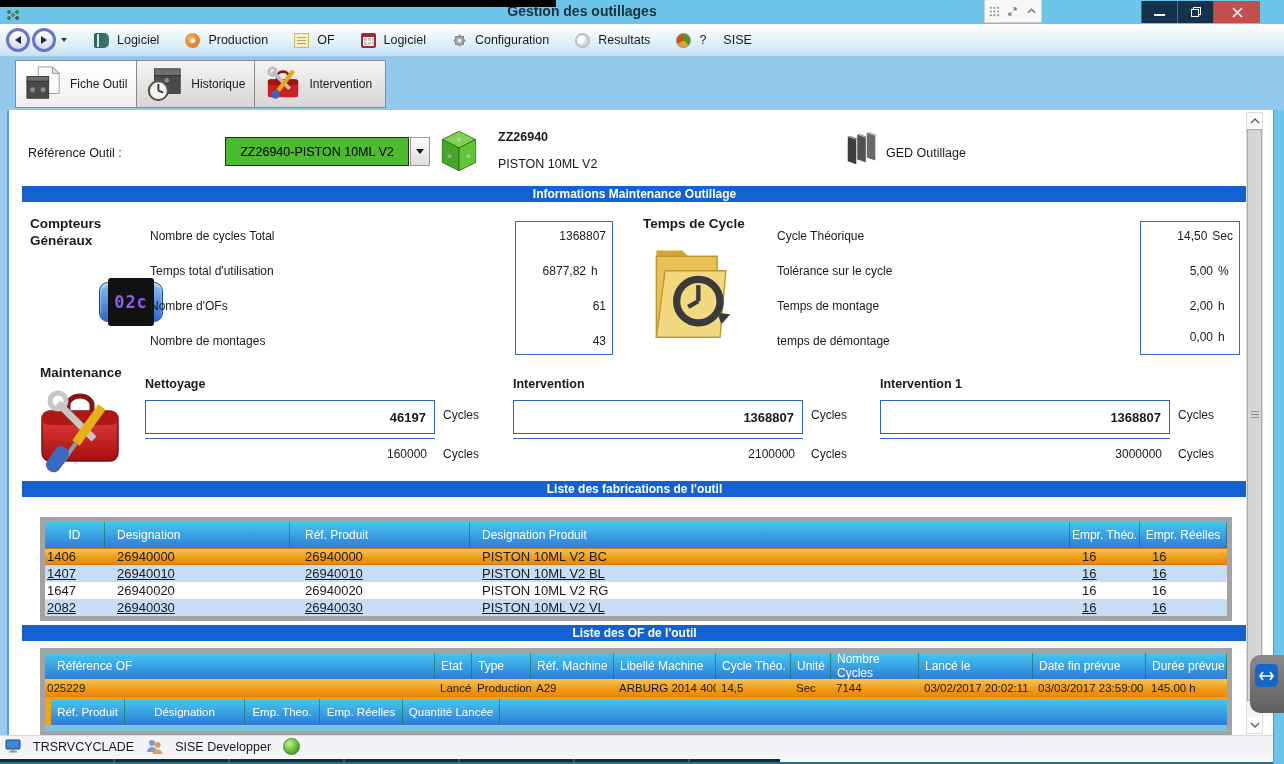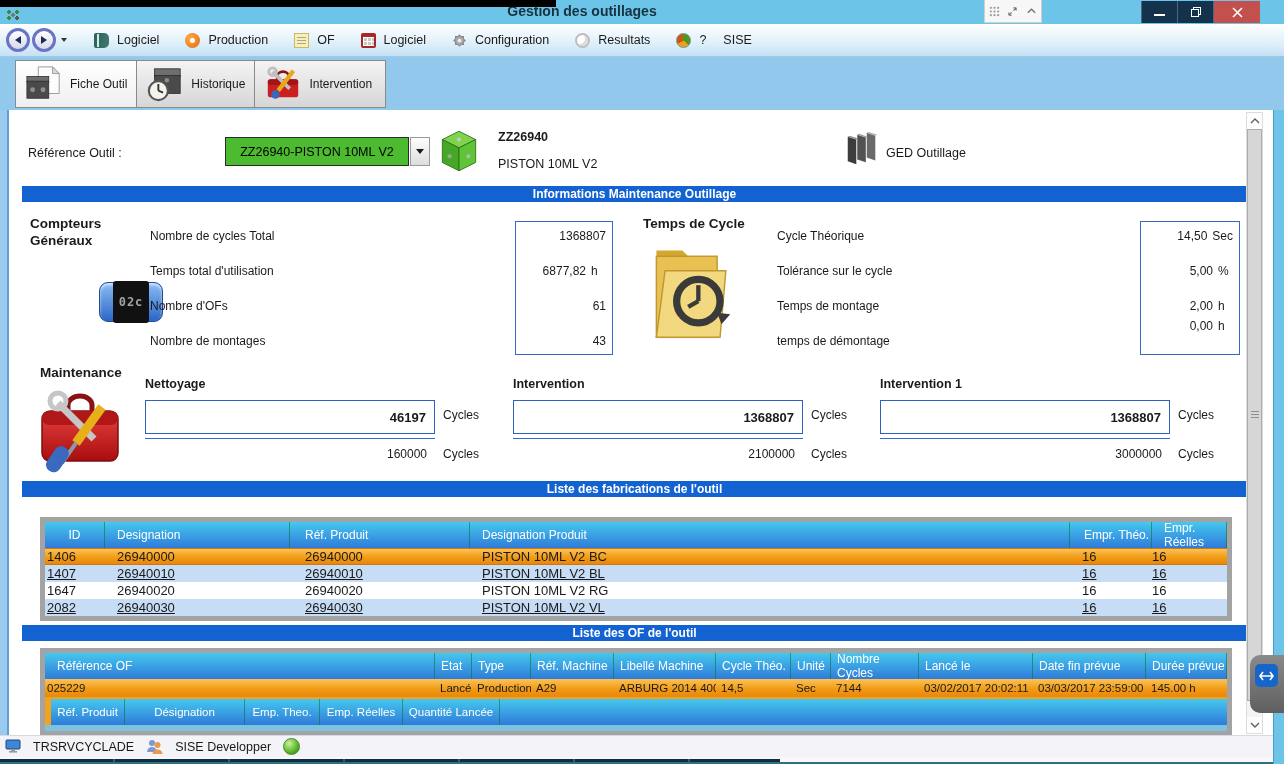--- a/index.html
+++ b/index.html
@@ -90,21 +90,21 @@
   
   .banner{position:absolute;left:22px;width:1225px;height:16px;background:#1262D2;color:#fff;
     font-weight:bold;font-size:12px;text-align:center;line-height:16px;}
 
   
   .sec-heading{font-weight:bold;font-size:13.5px;}
   .cg-heading{left:30px;top:215px;width:120px;line-height:17px;}
   .counter-icon{left:99px;top:282px;width:64px;height:40px;border-radius:9px;
     background:linear-gradient(#8CBCF2,#2A66C8);border:1px solid #1A4A9A;box-sizing:border-box;
     box-shadow:inset 0 2px 3px rgba(255,255,255,.65);display:flex;align-items:center;justify-content:center;}
-  .counter-display{background:#111;color:#a3a3a3;font-family:"DejaVu Sans Mono",monospace;font-size:12px;
+  .counter-display{background:#111;color:#8b5cf6;font-family:"DejaVu Sans Mono",monospace;font-size:17px;
     font-weight:bold;padding:14px 6px;border-radius:3px;letter-spacing:1px;}
   .frow{position:absolute;font-size:12px;}
   .vbox{position:absolute;border:1px solid #3A66C8;box-sizing:border-box;background:#fff;}
   .cg-box{left:515px;top:221px;width:98px;height:134px;}
   .tc-box{left:1140px;top:221px;width:100px;height:134px;}
   .vrow{position:absolute;left:0;right:0;text-align:right;font-size:12px;padding-right:6px;box-sizing:border-box;}
   .vrow .unit{display:inline-block;min-width:15px;text-align:left;margin-left:5px;}
   .vrow .unit:empty{min-width:0;margin-left:0;}
   .tc-heading{left:643px;top:216px;}
 
@@ -118,21 +118,21 @@
   .mnt-value{flex:1;text-align:right;font-weight:bold;font-size:13px;padding-right:8px;}
   .mnt-cycles{position:absolute;left:298px;top:31px;font-size:12px;}
   .mnt-underline{position:absolute;top:61px;left:0;width:290px;border-top:1px solid #3A66C8;}
   .mnt-thr{position:absolute;top:70px;left:0;width:290px;text-align:right;font-size:12px;padding-right:8px;box-sizing:border-box;}
   .mnt-thr-unit{position:absolute;left:298px;top:70px;font-size:12px;}
 
   
   .gridtbl{position:absolute;left:40px;width:1192px;border:5px solid #a3a3a3;box-sizing:border-box;background:#fff;}
   .thead{display:flex;height:26px;background:linear-gradient(#45C8EE,#2F7BD9);color:#fff;font-size:12px;}
   .th{display:flex;align-items:center;border-right:1px solid rgba(15,110,50,.55);box-sizing:border-box;padding-left:12px;}
-  .th.center{justify-content:center;padding-left:0;margin-left:12px;}
+  .th.center{justify-content:center;padding-left:0;}
   .trow{display:flex;height:17px;line-height:17px;font-size:13px;}
   .trow.alt{background:#C7DCF5;text-decoration:underline;}
   .trow.hl{background:linear-gradient(#FBC25A,#F29C15 55%,#E8860C);border-top:1px solid #D0790A;border-bottom:1px solid #D0790A;height:17px;line-height:15px;box-sizing:border-box;}
   .td{box-sizing:border-box;padding-left:12px;overflow:hidden;white-space:nowrap;}
   .c0{width:60px;padding-left:2px;} .c1{width:185px;} .c2{width:180px;padding-left:15px;} .c3{width:600px;}
   .c4{width:70px;} .c5{flex:1;}
   .th.c0{padding-left:0;justify-content:center;} 
 
   .o0{width:390px;} .o1{width:37px;} .o2{width:59px;} .o3{width:83px;} .o4{width:102px;}
   .o5{width:75px;} .o6{width:40px;} .o7{width:88px;} .o8{width:114px;} .o9{width:113px;} .o10{flex:1;}
@@ -346,21 +346,21 @@
     <line x1="33" y1="45" x2="26" y2="49" stroke="#3A3A3A" stroke-width="3"></line>
   </svg>
   <div class="frow" style="left:777px;top:229px;">Cycle Théorique</div>
   <div class="frow" style="left:777px;top:264px;">Tolérance sur le cycle</div>
   <div class="frow" style="left:777px;top:299px;">Temps de montage</div>
   <div class="frow" style="left:777px;top:334px;">temps de démontage</div>
   <div class="vbox tc-box">
     <div class="vrow" style="top:7px;"><span>14,50</span><span class="unit">Sec</span></div>
     <div class="vrow" style="top:42px;"><span>5,00</span><span class="unit">%</span></div>
     <div class="vrow" style="top:77px;"><span>2,00</span><span class="unit">h</span></div>
-    <div class="vrow" style="top:97px;"><span>0,00</span><span class="unit">h</span></div>
+    <div class="vrow" style="top:108px;"><span>0,00</span><span class="unit">h</span></div>
   </div>
 
   <div class="abs sec-heading mnt-heading">Maintenance</div>
   <svg class="abs" style="left:36px;top:385px;" width="88" height="90" viewBox="0 0 88 90">
     <defs>
         <linearGradient id="redg" x1="0" y1="0" x2="0" y2="1">
           <stop offset="0" stop-color="#E84040"></stop>
           <stop offset="1" stop-color="#A80E0E"></stop>
         </linearGradient>
       </defs>

